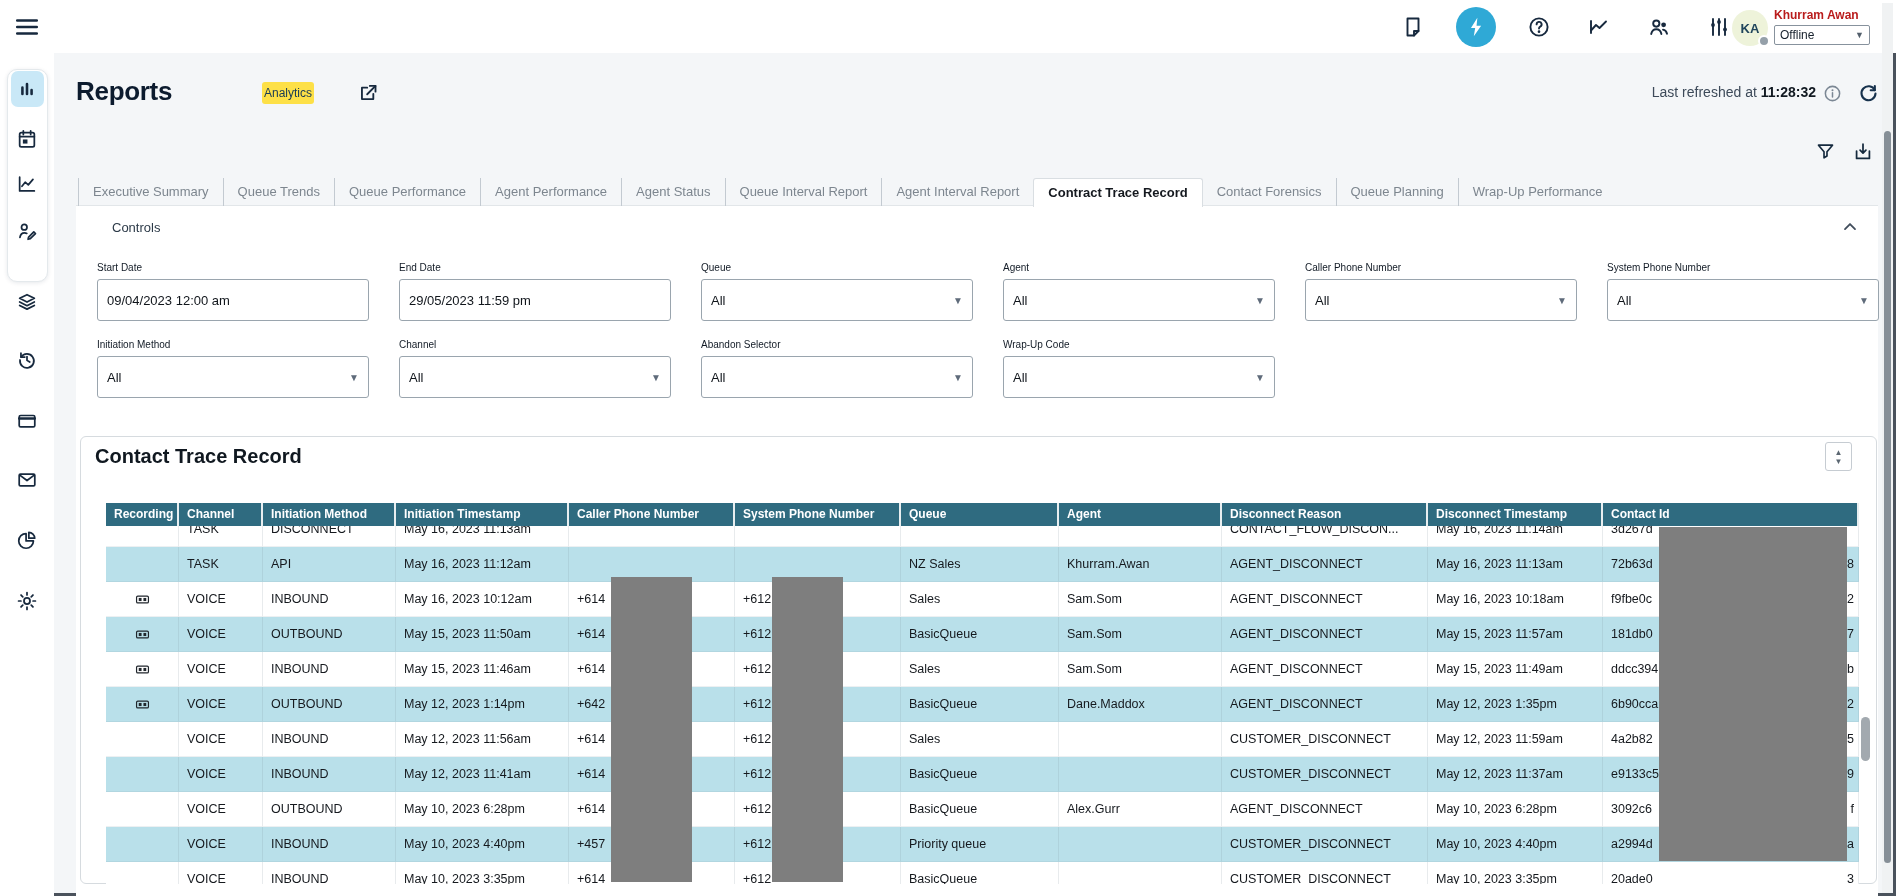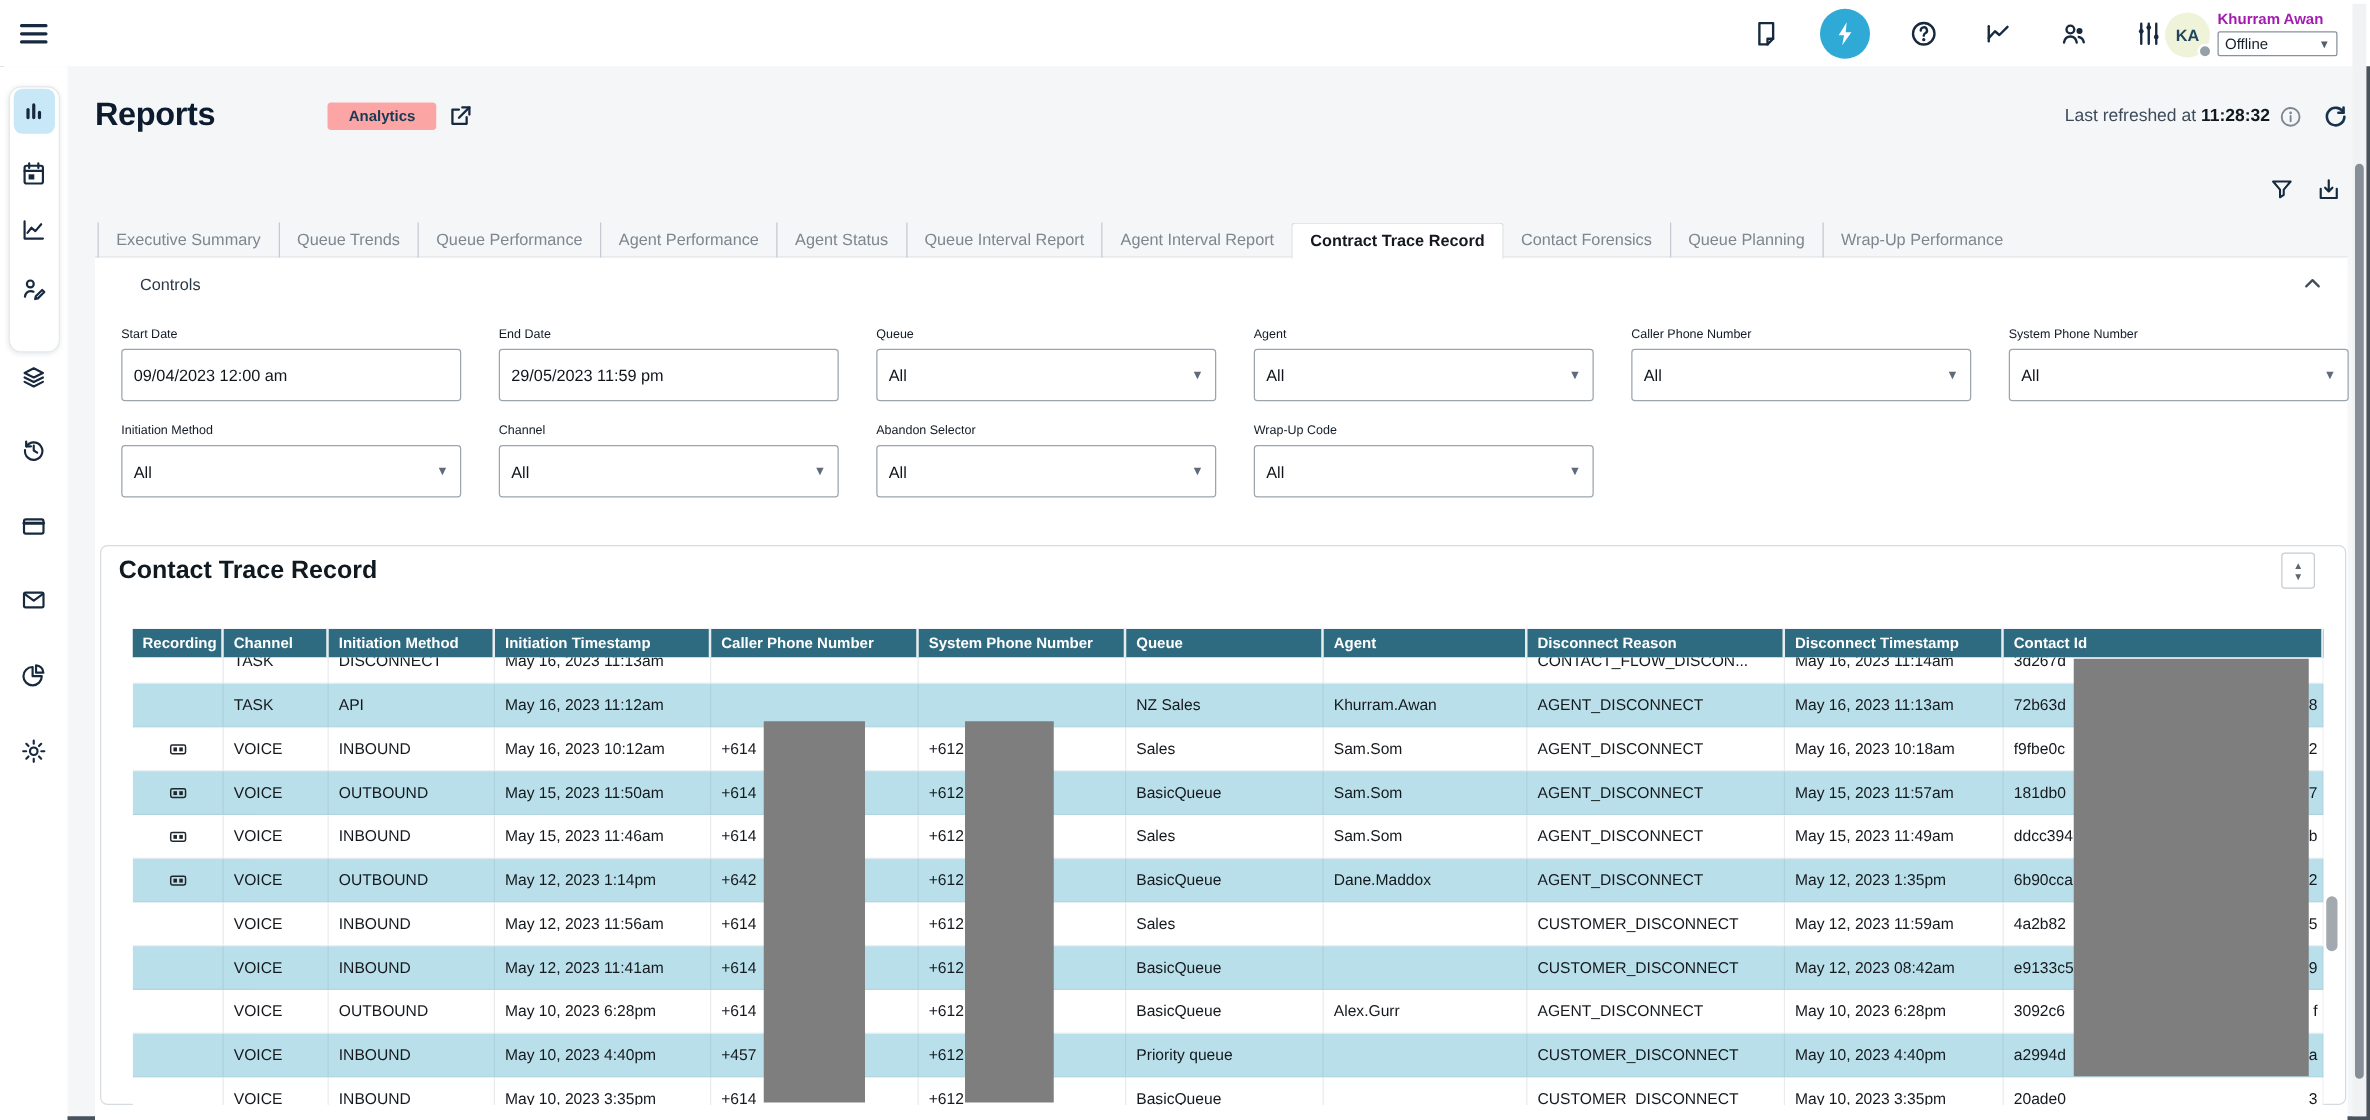--- a/index.html
+++ b/index.html
@@ -12,38 +12,38 @@
   .hamburger { position:absolute; left:14px; top:14px; width:26px; height:26px; color:#17293e; cursor:pointer; }
   .tb-icons { position:absolute; right:160px; top:0; height:53px; display:flex; align-items:center; gap:26px; }
   .tb-ic { width:34px; height:34px; display:flex; align-items:center; justify-content:center; color:#17293e; cursor:pointer; border-radius:50%; }
   .tb-ic.active { background:#2fa9d6; color:#ffffff; width:40px; height:40px; }
   .avatar { position:absolute; right:128px; top:10px; width:36px; height:36px; border-radius:50%;
             background:#eef3da; color:#20455c; font-size:13px; font-weight:bold;
             display:flex; align-items:center; justify-content:center; }
   .avatar .dot { position:absolute; right:-2px; bottom:-1px; width:12px; height:12px; border-radius:50%;
                  background:#95a0a9; border:2px solid #fff; }
   .userbox { position:absolute; right:12px; top:8px; width:110px; }
-  .username { font-size:12px; font-weight:bold; color:#a21caf; text-align:left; white-space:nowrap; }
+  .username { font-size:12px; font-weight:bold; color:#b91c1c; text-align:left; white-space:nowrap; }
   .statussel { margin-top:3px; width:96px; height:20px; border:1px solid #87929d; border-radius:2px; background:#fff;
                font-size:12px; color:#16202c; display:flex; align-items:center; padding:0 5px; justify-content:space-between; cursor:pointer; }
   .statussel .car { font-size:9px; color:#53606c; }
   
   .sidebar { position:absolute; left:0; top:53px; width:54px; height:843px; background:#ffffff; z-index:4; }
   .side-group { position:absolute; left:7px; top:16px; width:41px; height:213px; background:#fff;
                 border:1px solid #e4e9ec; border-radius:10px; box-shadow:0 1px 4px rgba(0,30,60,.10); }
   .side-item { position:absolute; left:0; width:54px; height:36px; display:flex; align-items:center; justify-content:center;
                color:#17293e; cursor:pointer; }
   .side-item .tile { position:absolute; left:11px; top:0; width:33px; height:36px; border-radius:7px; }
   .side-item.active .tile { background:#c9e8f7; }
   .side-item svg { position:relative; }
   
   .pagehead { position:absolute; left:76px; top:70px; right:8px; height:46px; }
   .pg-title { position:absolute; left:0; top:6px; font-size:26px; font-weight:bold; color:#0c1b2e; letter-spacing:-.3px; }
-  .pg-badge { position:absolute; left:186px; top:12px; background:#fca5a5; color:#173a56; font-size:12px; font-weight:bold;
-              padding:4px 17px; border-radius:3px; cursor:pointer; }
+  .pg-badge { position:absolute; left:186px; top:12px; background:#fde047; color:#173a56; font-size:12px; font-weight:normal;
+              padding:4px 2px; border-radius:3px; cursor:pointer; }
   .pg-ext { position:absolute; left:282px; top:12px; color:#17293e; cursor:pointer; }
   .refreshed { position:absolute; right:72px; top:14px; font-size:14px; color:#3d4a59; white-space:nowrap; }
   .refreshed b { color:#101820; }
   .info-ic { position:absolute; right:46px; top:14px; color:#7b8794; cursor:pointer; }
   .refresh-ic { position:absolute; right:8px; top:12px; color:#17324d; cursor:pointer; }
   .toolics { position:absolute; right:22px; top:141px; display:flex; gap:16px; color:#152a3e; z-index:6; }
   .toolics span { cursor:pointer; }
   
   .tabs { position:absolute; left:76px; top:178px; width:1802px; height:28px; display:flex; align-items:flex-start;
           border-bottom:1px solid #e2e6e9; z-index:3; }
@@ -541,21 +541,21 @@
             <div class="tr blue">
               <div class="td rec"></div>
               <div class="td">VOICE</div>
               <div class="td">INBOUND</div>
               <div class="td">May 12, 2023 11:41am</div>
               <div class="td">+614</div>
               <div class="td">+612</div>
               <div class="td">BasicQueue</div>
               <div class="td"></div>
               <div class="td">CUSTOMER_DISCONNECT</div>
-              <div class="td">May 12, 2023 08:42am</div>
+              <div class="td">May 12, 2023 11:37am</div>
               <div class="td cid">
                 <span>e9133c5</span>
                 <span>9</span>
               </div>
             </div>
             <div class="tr white">
               <div class="td rec"></div>
               <div class="td">VOICE</div>
               <div class="td">OUTBOUND</div>
               <div class="td">May 10, 2023 6:28pm</div>

